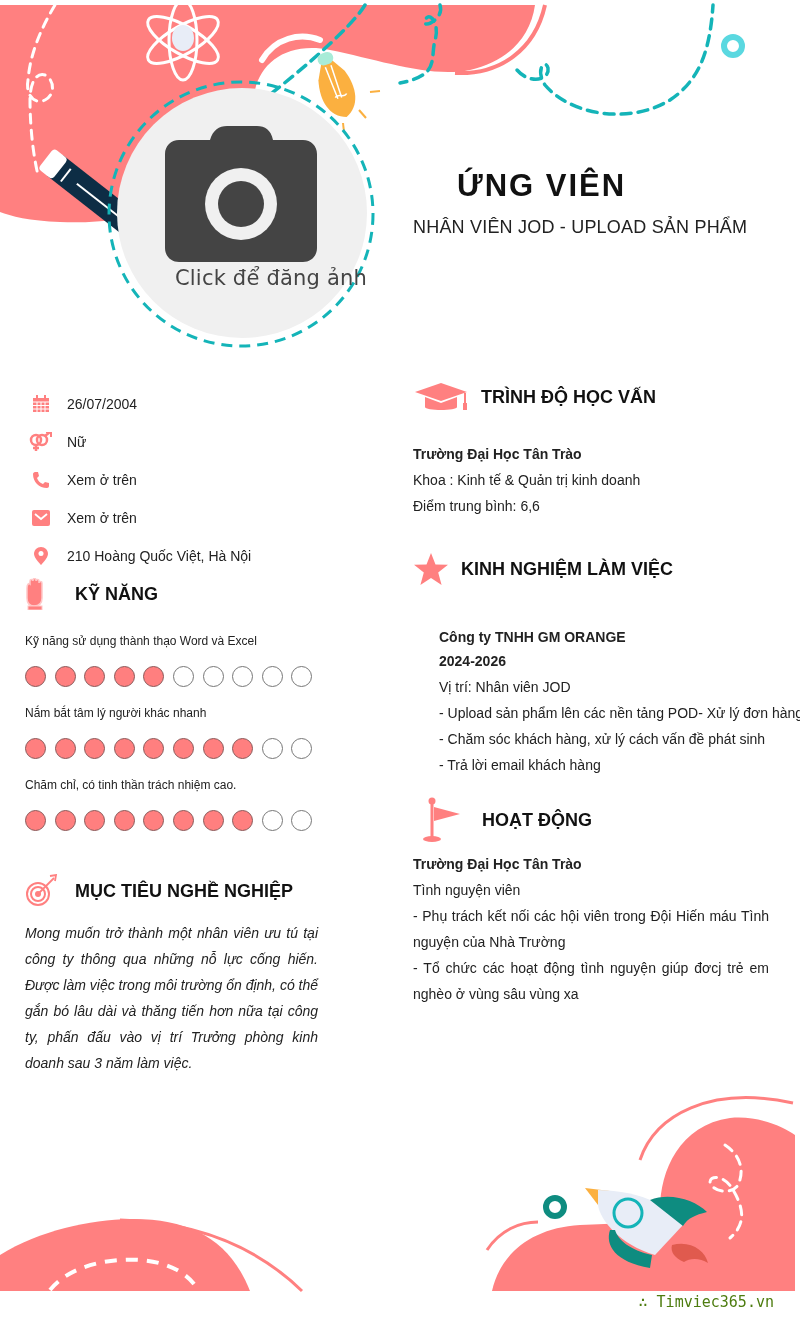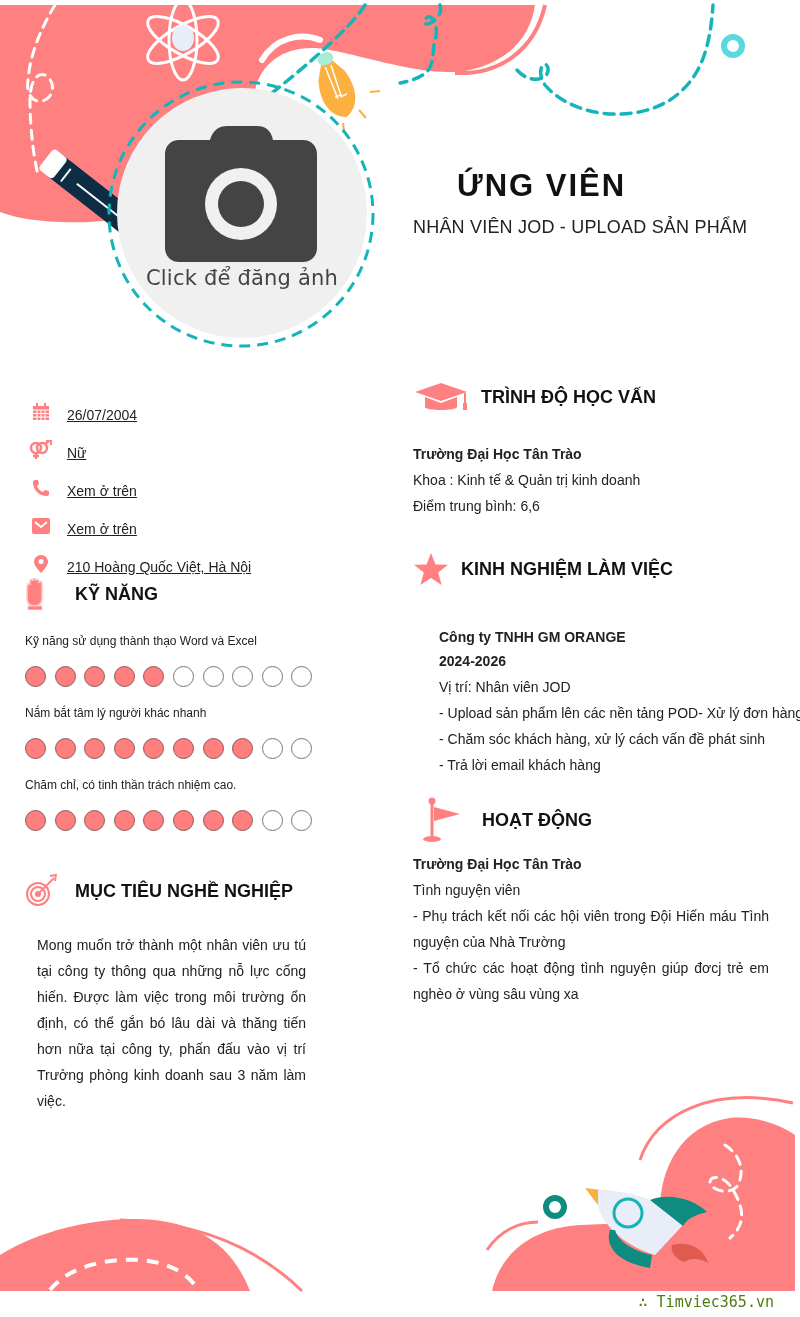--- a/index.html
+++ b/index.html
@@ -9,53 +9,53 @@
     .deco { position: absolute; left: 0; top: 0; width: 800px; height: 1317px; pointer-events: none; }
 
     
     .avatar {
       position: absolute; left: 117px; top: 88px; width: 250px; height: 250px;
       border-radius: 50%; background: #f0f0f0; cursor: pointer;
       display: flex; flex-direction: column; align-items: center; justify-content: flex-start;
     }
     .avatar svg.cam { position: absolute; left: 48px; top: 38px; }
     .avatar-label {
-      position: absolute; top: 178px; left: 0; width: 100%; text-align: center;
+      position: absolute; top: 178px; left: 0; width: 100%; text-align: right;
       font-family: "DejaVu Sans", sans-serif; font-size: 21px; color: #444; letter-spacing: 0.2px;
     }
 
     
     .name {
       position: absolute; left: 413px; top: 168px;
       font-family: "Liberation Sans", sans-serif; font-weight: bold; font-size: 31px;
       letter-spacing: 2px; color: #111; margin-left: 44px;
     }
     .jobtitle {
       position: absolute; left: 413px; top: 217px;
       font-size: 18px; color: #222; letter-spacing: 0.2px;
     }
 
     
     .contact-list { position: absolute; left: 25px; top: 385px; width: 340px; }
-    .contact-item { display: flex; align-items: flex-end; height: 38px; text-decoration: underline; }
+    .contact-item { display: flex; align-items: center; height: 38px; }
     .contact-item .ic { width: 28px; height: 22px; display: flex; align-items: center; justify-content: center; margin-right: 12px; margin-left: 2px; }
     .contact-item .txt { font-size: 14px; color: #222; }
 
     .section-head { position: absolute; display: flex; align-items: center; }
     .section-head .title { font-weight: bold; font-size: 18px; color: #111; }
 
     .skills { position: absolute; left: 25px; top: 628px; width: 300px; }
     .skill { margin-bottom: 0; }
     .skill-name { font-size: 12px; color: #222; height: 26px; line-height: 26px; }
     .dots { display: flex; height: 48px; align-items: center; margin-top: -2px; }
     .dot { width: 21px; height: 21px; border-radius: 50%; border: 1.5px solid #777; margin-right: 8.6px; background: #fff; }
     .dot.on { background: #ff7f7f; border-color: #8a5a5a; }
 
     .objective { position: absolute; left: 25px; top: 920px; width: 293px; font-size: 14px; line-height: 26px; color: #222; text-align: justify; }
-    .objective p { margin: 12px; }
+    .objective p { margin: 0; font-style: italic; }
 
     
     .block { position: absolute; left: 413px; width: 356px; font-size: 14px; color: #222; }
     .block .line { height: 26px; line-height: 26px; white-space: nowrap; }
     .block .bold { font-weight: bold; }
     .block .para { line-height: 26px; text-align: justify; }
 
     .watermark {
       position: absolute; right: 26px; top: 1293px;
       font-family: "DejaVu Sans Mono", "Liberation Mono", monospace; font-size: 15px; color: #4d7c0f;

